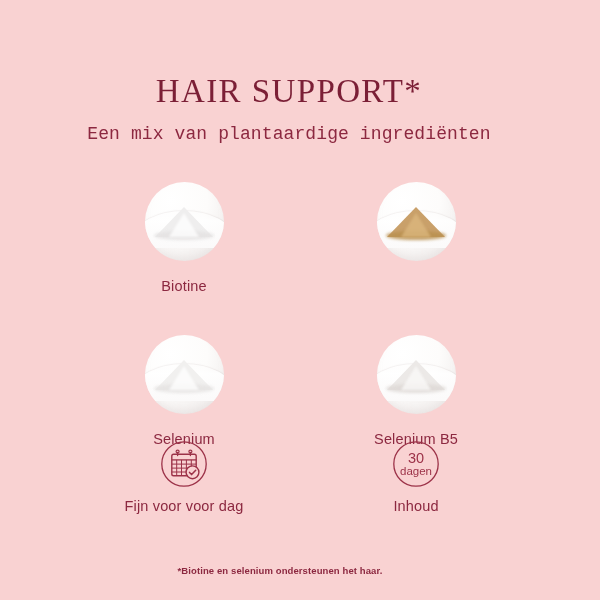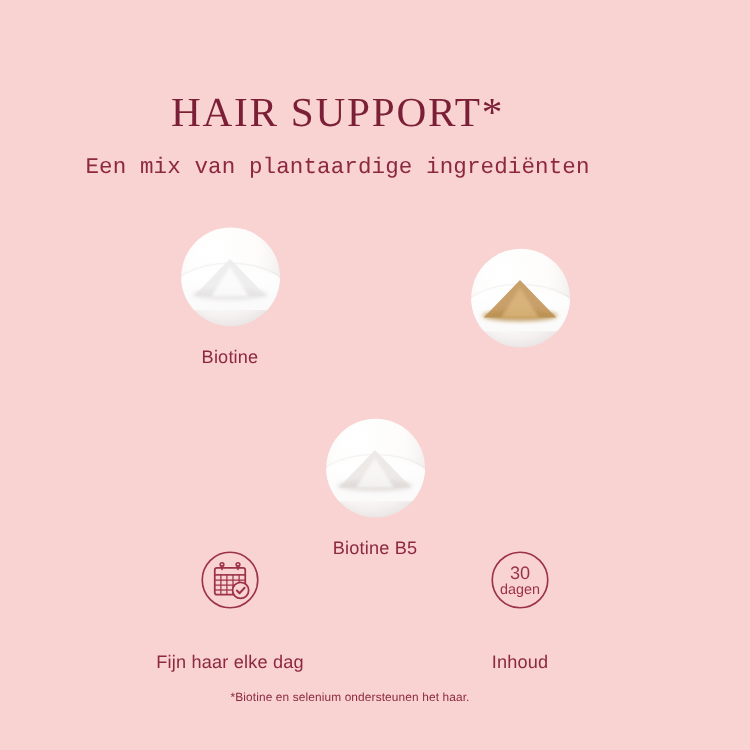--- a/index.html
+++ b/index.html
@@ -22,20 +22,21 @@
     background: #f9d2d2;
   }
 
   
   .header {
     position: absolute;
     top: 72px;
     left: 0;
     width: 540px;
     text-align: center;
+    padding-left: 19px;
   }
   .title {
     font-family: "Liberation Serif", serif;
     font-size: 33px;
     letter-spacing: 1.4px;
     color: #7b1f36;
     font-weight: 400;
     line-height: 38px;
     margin: 0;
     white-space: nowrap;
@@ -63,21 +64,20 @@
     justify-content: center;
     gap: 74px;
   }
   .ing-row + .ing-row { margin-top: 40px; }
 
   .ing-cell {
     width: 158px;
     display: flex;
     flex-direction: column;
     align-items: center;
-    justify-content: center;
   }
 
   .disc {
     width: 79px;
     height: 79px;
     border-radius: 50%;
     position: relative;
     overflow: hidden;
     background:
       radial-gradient(circle at 32% 24%, #ffffff 0%, #fdfcfb 46%, #f2efee 78%, #eae6e5 100%);
@@ -160,47 +160,47 @@
     width: 600px;
     display: flex;
     justify-content: center;
     gap: 74px;
   }
   .feat-cell {
     width: 158px;
     display: flex;
     flex-direction: column;
     align-items: center;
-    gap: 24px;
   }
   .feat-icon {
     width: 48px;
     height: 48px;
     display: block;
   }
   .feat-label {
     margin-top: 9px;
     font-size: 14.5px;
     color: #8c2840;
     letter-spacing: 0.15px;
     line-height: 18px;
     white-space: nowrap;
   }
 
   
   .footnote {
     position: absolute;
-    top: 552px;
+    top: 564px;
     left: 0;
     width: 560px;
     text-align: center;
     font-size: 9.5px;
     color: #8c2840;
     letter-spacing: 0.1px;
     line-height: 13px;
+    font-weight: bold;
   }
 </style>
 </head>
 <body>
 
 <div id="page">
 
   <div class="header">
     <h1 class="title">HAIR SUPPORT*</h1>
     <p class="subtitle">Een mix van plantaardige ingrediënten</p>
@@ -221,28 +221,36 @@
       <div class="ing-cell">
         <div class="disc tan" style="--powder:#c9a06a; --powderBase:#b9904f; --powderHi:#dcb87f;">
           <span class="surface"></span>
           <span class="heap"></span>
           <span class="heap-hl"></span>
         </div>
       </div>
     </div>
 
     <div class="ing-row">
+      <div class="ing-cell">
+        <div class="disc" style="--powder:#f1f0ef; --powderBase:#e5e3e2; --powderHi:#ffffff;">
+          <span class="surface"></span>
+          <span class="heap"></span>
+          <span class="heap-hl"></span>
+        </div>
+        <div class="ing-label">Selenium</div>
+      </div>
 
       <div class="ing-cell">
         <div class="disc" style="--powder:#ece9e7; --powderBase:#ded9d6; --powderHi:#fbfaf9;">
           <span class="surface"></span>
           <span class="heap"></span>
           <span class="heap-hl"></span>
         </div>
-        <div class="ing-label">Biotine B5</div>
+        <div class="ing-label">Selenium B5</div>
       </div>
     </div>
 
   </div>
 
   <div class="features">
 
     <div class="feat-cell">
       <svg class="feat-icon" viewBox="0 0 48 48">
         <circle cx="24" cy="24" r="22.2" fill="none" stroke="#9c3248" stroke-width="1.3"></circle>
@@ -259,21 +267,21 @@
         <line x1="26.4" y1="19.9" x2="26.4" y2="35.7" stroke="#9c3248" stroke-width="1"></line>
         <line x1="31.3" y1="19.9" x2="31.3" y2="35.7" stroke="#9c3248" stroke-width="1"></line>
 
         <line x1="11.8" y1="24.1" x2="36.2" y2="24.1" stroke="#9c3248" stroke-width="1"></line>
         <line x1="11.8" y1="28.1" x2="36.2" y2="28.1" stroke="#9c3248" stroke-width="1"></line>
         <line x1="11.8" y1="32.0" x2="36.2" y2="32.0" stroke="#9c3248" stroke-width="1"></line>
 
         <circle cx="32.5" cy="32.3" r="6.4" fill="#f9d2d2" stroke="#9c3248" stroke-width="1.4"></circle>
         <path d="M29.5 32.4 l2.1 2.2 l4.1 -4.4" fill="none" stroke="#9c3248" stroke-width="1.5" stroke-linecap="round" stroke-linejoin="round"></path>
       </svg>
-      <div class="feat-label">Fijn haar elke dag</div>
+      <div class="feat-label">Fijn voor voor dag</div>
     </div>
 
     <div class="feat-cell">
       <svg class="feat-icon" viewBox="0 0 48 48">
         <circle cx="24" cy="24" r="22.2" fill="none" stroke="#9c3248" stroke-width="1.3"></circle>
         <text x="24" y="23.3" text-anchor="middle" font-family="Liberation Sans, sans-serif" font-size="14.5" fill="#9c3248">30</text>
         <text x="24" y="35.0" text-anchor="middle" font-family="Liberation Sans, sans-serif" font-size="11.5" fill="#9c3248">dagen</text>
       </svg>
       <div class="feat-label">Inhoud</div>
     </div>

